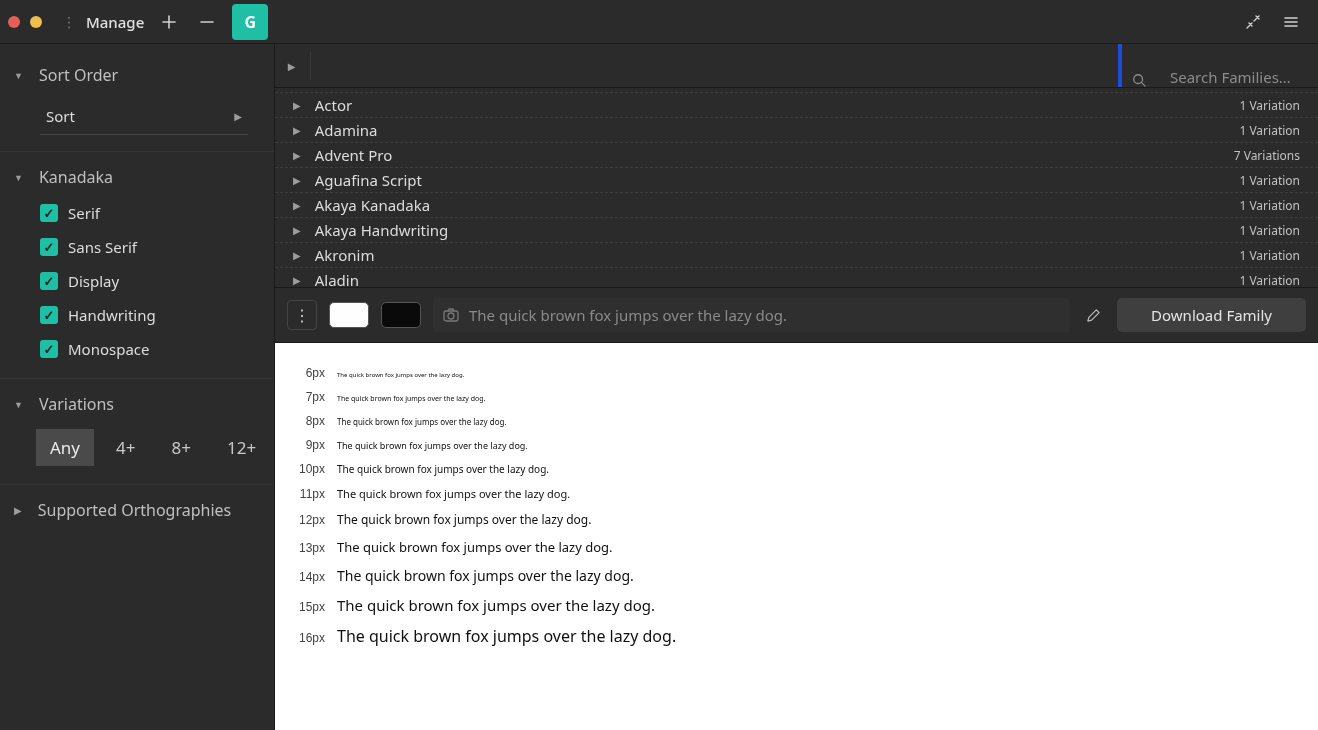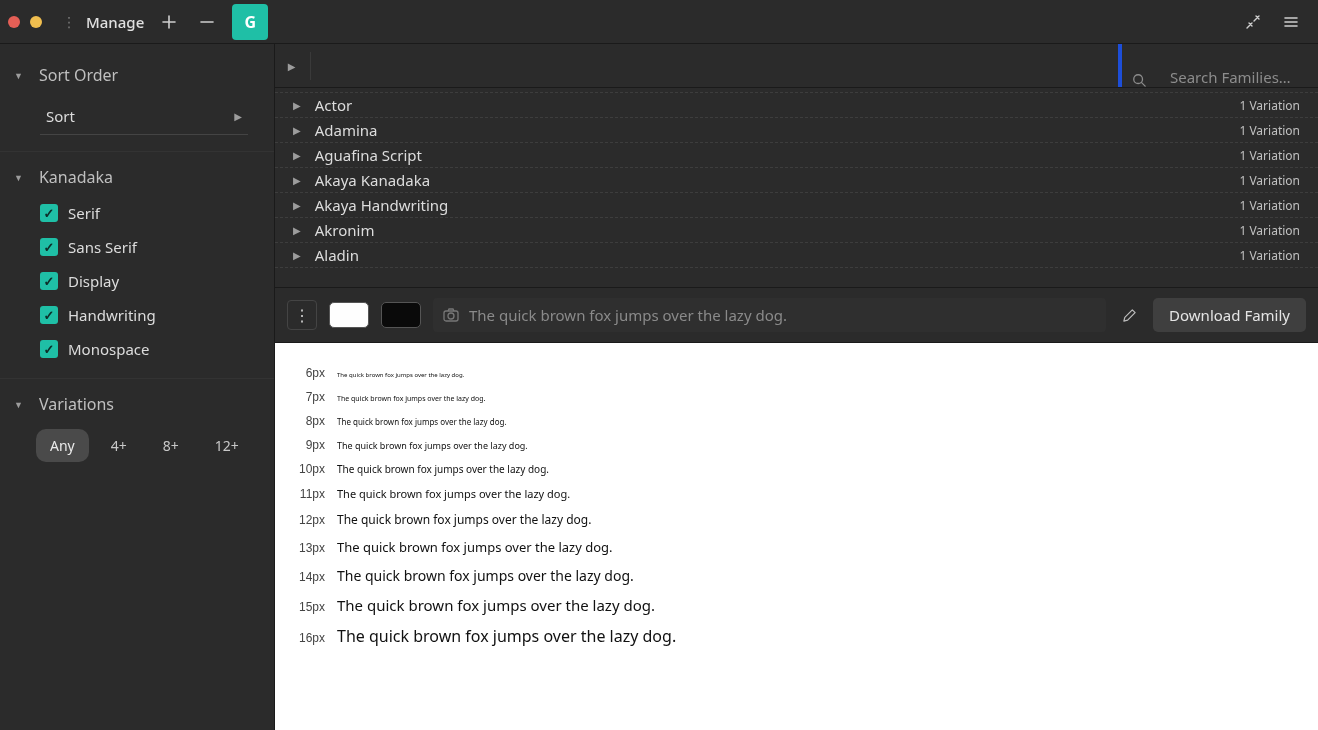--- a/index.html
+++ b/index.html
@@ -74,21 +74,21 @@
   display: flex; align-items: center; gap: 10px;
   padding: 7px 0 7px 40px; font-size: 15px; color: #dcdcdc; cursor: pointer;
 }
 .cbx {
   width: 18px; height: 18px; border-radius: 3px; background: #1fbfa6;
   display: flex; align-items: center; justify-content: center;
   color: #0d2d28; font-size: 13px; font-weight: 900;
 }
 .pill-row { display: flex; gap: 8px; padding: 6px 0 6px 36px; }
 .pill {
-  padding: 7px 14px; border-radius: 10px; color: #c8c8c8; font-size: 14px; cursor: pointer;
+  padding: 7px 14px; border-radius: 0; color: #c8c8c8; font-size: 17px; cursor: pointer;
 }
 .pill.active { background: #4a4a4a; color: #eaeaea; }
 
 
 .main { flex: 1; display: flex; flex-direction: column; min-width: 0; }
 
 
 .list-topbar {
   height: 44px; background: #2b2b2b; border-bottom: 1px solid #1a1a1a;
   display: flex; align-items: center; padding: 0 8px;
@@ -138,21 +138,21 @@
   background: #2f2f2f; border-radius: 4px; padding: 0 10px; height: 34px;
 }
 .pv-input-wrap .cam { color: #777; font-size: 15px; }
 .pv-input {
   flex: 1; background: transparent; border: none; outline: none;
   color: #bfbfbf; font-size: 15px;
 }
 .pv-input::placeholder { color: #8a8a8a; }
 .pencil { color: #bcbcbc; cursor:pointer; padding:4px; }
 .dl-btn {
-  background: #3f3f3f; color: #e4e4e4; padding: 7px 16px;
+  background: #3f3f3f; color: #e4e4e4; padding: 7px 34px;
   border-radius: 5px; font-size: 15px; cursor:pointer;
 }
 
 
 .preview {
   flex: 1; background: #ffffff; color: #222; overflow-y: auto;
   padding: 18px 0 18px 0;
 }
 .pv-row { display: flex; align-items: baseline; padding: 5px 0 5px 0; }
 .pv-size {
@@ -253,20 +253,26 @@
         <span>Variations</span>
       </div>
       <div class="pill-row" id="variation-pills">
           <div class="pill active">Any</div>
           <div class="pill">4+</div>
           <div class="pill">8+</div>
           <div class="pill">12+</div>
         </div>
     </div>
 
+    <div class="section">
+      <div class="sec-header">
+        <span class="tri right"></span>
+        <span>Supported Orthographies</span>
+      </div>
+    </div>
 
   </div>
 
   <div class="main">
 
     <div class="list-topbar">
       <div class="crumb-btn">
         <span class="tri right"></span>
       </div>
       <div class="search-wrap">
@@ -286,20 +292,25 @@
           </div>
           <div class="font-row">
             <span class="tri right"></span>
             <span>Actor</span>
             <span class="var">1 Variation</span>
           </div>
           <div class="font-row">
             <span class="tri right"></span>
             <span>Adamina</span>
             <span class="var">1 Variation</span>
+          </div>
+          <div class="font-row">
+            <span class="tri right"></span>
+            <span>Advent Pro</span>
+            <span class="var">7 Variations</span>
           </div>
           <div class="font-row">
             <span class="tri right"></span>
             <span>Aguafina Script</span>
             <span class="var">1 Variation</span>
           </div>
           <div class="font-row">
             <span class="tri right"></span>
             <span>Akaya Kanadaka</span>
             <span class="var">1 Variation</span>

